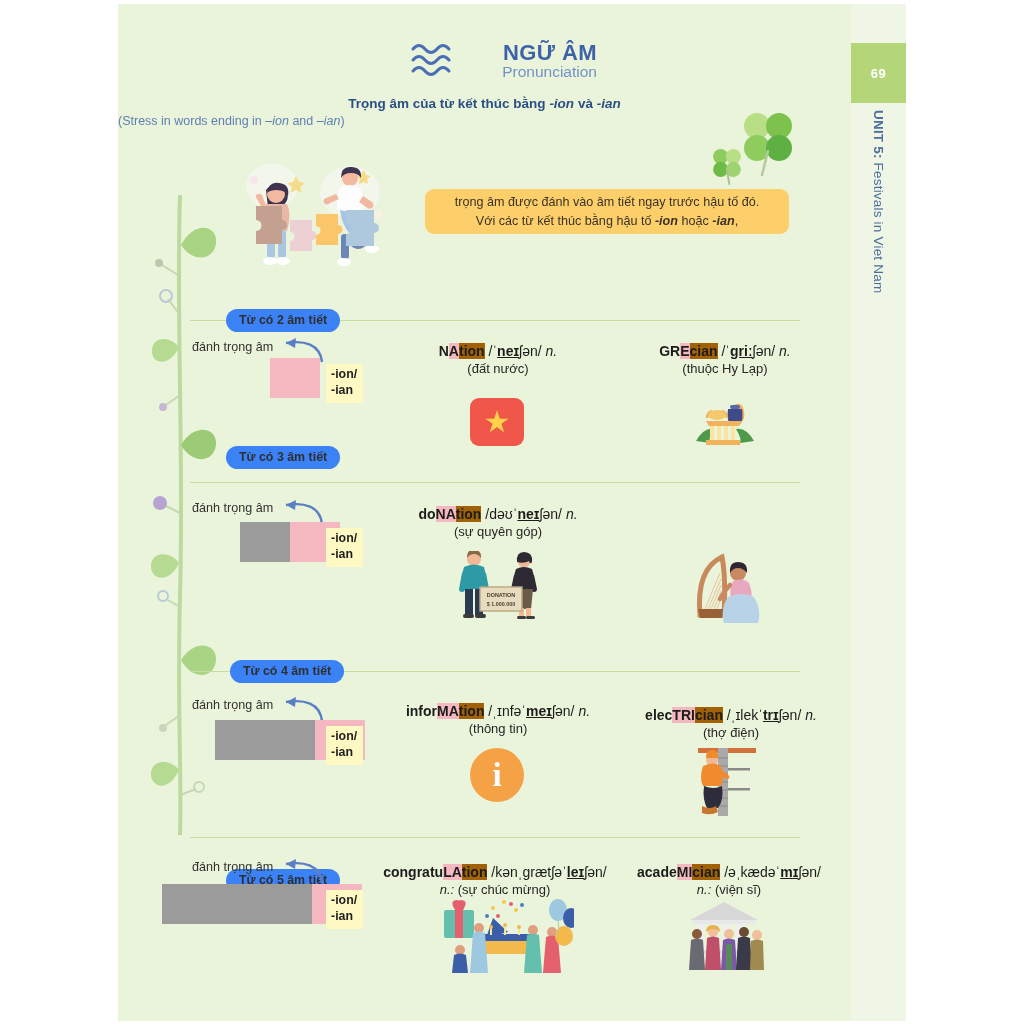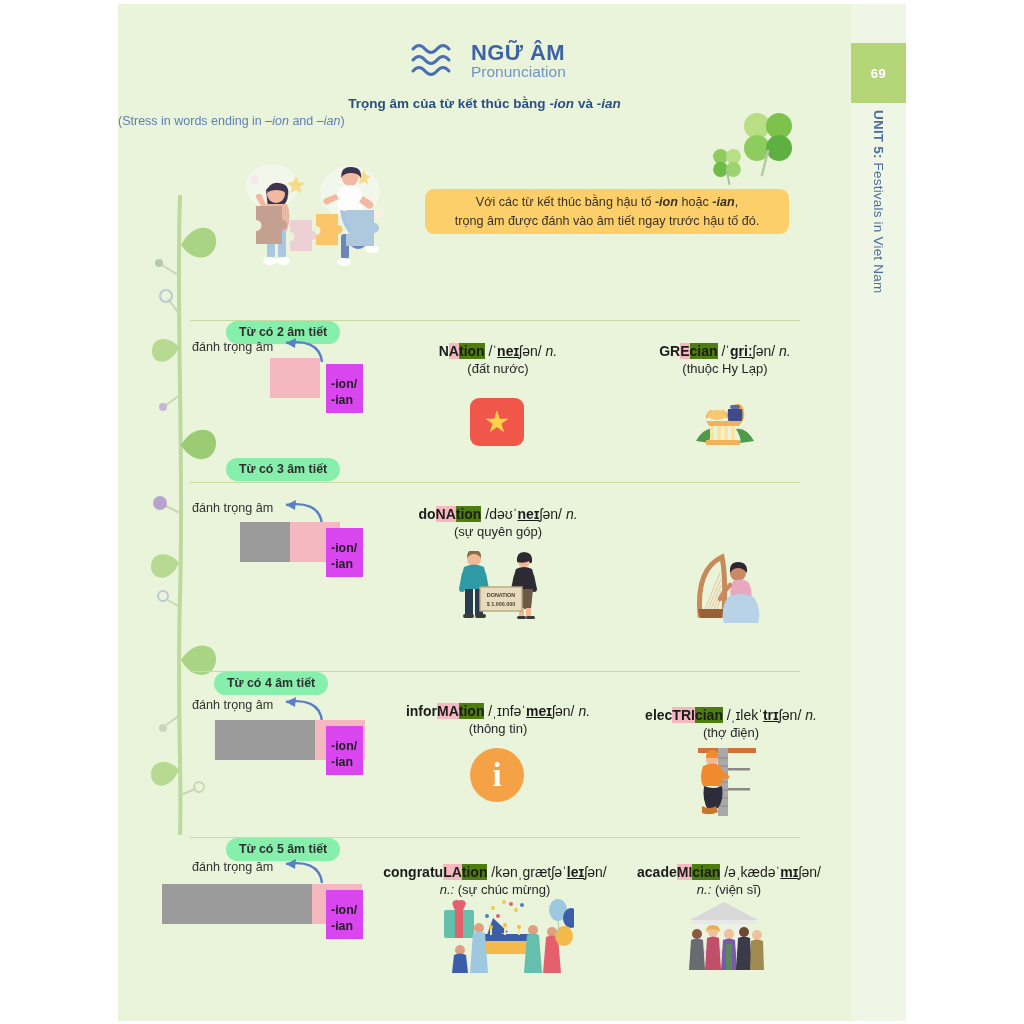--- a/index.html
+++ b/index.html
@@ -52,21 +52,21 @@
   .rail-text b { font-weight: bold; }
 
   
   .hdr {
     position: absolute; left: 410px; top: 40px;
     display: flex; align-items: center; gap: 13px;
   }
   .wave-icon { width: 48px; height: 42px; }
   .hdr-txt { line-height: 1.06; }
   .hdr-title {
-    font-size: 22px; font-weight: bold; color: #3e62a8; letter-spacing: .4px;
+    font-size: 22px; font-weight: bold; color: #3e62a8; letter-spacing: .4px; margin-left: 32px;
   }
   .hdr-sub { font-size: 15.5px; color: #7492c6; text-align: right; }
 
   .sub1 {
     position: absolute; left: 118px; top: 96px; width: 733px;
     text-align: center; font-size: 13.5px; font-weight: bold; color: #2b4f85;
   }
   .sub1 i { font-style: italic; }
   .sub2 {
     position: absolute; left: 118px; top: 114px; width: 733px;
@@ -84,51 +84,50 @@
     color: #3b3226; font-size: 12.6px; line-height: 1.45;
   }
   .callout b { font-weight: bold; font-style: italic; }
 
   
   .sec-line {
     position: absolute; height: 1px; background: #c7dba2;
   }
   .chip {
     position: absolute;
-    background: #86efac; border-radius: 13px;
+    background: #3b82f6; border-radius: 13px;
     padding: 4px 13px 5px;
     font-size: 12.4px; font-weight: bold; color: #2f2f2f;
     white-space: nowrap;
-    margin-top: 12px;
   }
   .stress-lbl {
     position: absolute;
     font-size: 12.6px; color: #32322f; white-space: nowrap;
   }
   .arrow { position: absolute; }
 
   .blocks { position: absolute; display: flex; align-items: flex-end; }
   .blk { width: 50px; height: 40px; background: #9b9b9b; }
   .blk.gray  { background: #9b9b9b; }
   .blk.pink  { background: #f6b8c0; }
   .ion-tag {
     position: absolute;
-    background: #d946ef; color: #1f1f1f;
+    background: #fef9c3; color: #1f1f1f;
     font-size: 12.4px; font-weight: bold; line-height: 1.28;
-    padding: 13px 6px 4px 5px; white-space: nowrap;
+    padding: 3px 6px 4px 5px; white-space: nowrap;
   }
 
   
   .word {
     position: absolute; text-align: center; white-space: nowrap;
   }
   .word .line1 { font-size: 14px; color: #1c1c1c; }
   .word .line1 .w { font-weight: bold; }
   .word .line1 .hi-p { background: #f6b8c0; }
-  .word .line1 .hi-y { background: #4d7c0f; }
+  .word .line1 .hi-y { background: #a16207; }
   .word .line1 .ipa { font-style: normal; font-weight: normal; }
   .word .line1 .ipa u { text-decoration: underline; font-weight: bold; }
   .word .line1 .pos { font-style: italic; }
   .word .line2 { font-size: 13px; color: #262626; margin-top: 2px; }
   .word.wide { white-space: normal; }
 
   
   .vine { position: absolute; left: 140px; top: 195px; }
 
   
@@ -233,24 +232,24 @@
     <path d="M112 58 q14 4 24 0 q4 16 -4 24 l-9 1 q-9-9 -11-25z" fill="#a8c4e4"></path>
     <path d="M120 82 q10 4 18 -2 q5 9 -2 15 q-7 5 -14 -2z" fill="#6e86b5"></path>
     <rect x="113" y="82" width="8" height="25" rx="3" fill="#6e86b5"></rect>
     <ellipse cx="116" cy="110" rx="7" ry="4" fill="#fff"></ellipse>
     <ellipse cx="144" cy="97" rx="7" ry="4" fill="#fff"></ellipse>
 
     <path d="M118 58 h28 v13 a5 5 0 0 1 0 10 v13 h-28 v-12 a5 5 0 0 0 0-11 z" fill="#aec8dd"></path>
   </svg>
 
   <div class="callout">
+    <div>trọng âm được đánh vào âm tiết ngay trước hậu tố đó.</div>
     <div>
       <span>Với các từ kết thúc bằng hậu tố </span><b>-ion</b><span> hoặc </span><b>-ian</b><span>,</span>
     </div>
-    <div>trọng âm được đánh vào âm tiết ngay trước hậu tố đó.</div>
   </div>
 
   <svg class="vine" width="80" height="640" viewBox="0 0 80 640">
     <path d="M40 0 C36 120 44 260 40 400 C37 520 42 580 40 640" stroke="#bcd9a0" stroke-width="4" fill="none"></path>
 
     <path d="M41 50 C52 28 74 28 76 44 C78 62 56 72 41 50 Z" fill="#a9d483"></path>
     <path d="M39 152 C28 140 12 142 12 156 C12 170 30 172 39 152 Z" fill="#b6da92"></path>
     <path d="M41 250 C54 228 76 232 76 248 C76 266 54 272 41 250 Z" fill="#9bcb74"></path>
     <path d="M39 368 C28 354 10 358 11 372 C12 386 30 388 39 368 Z" fill="#b6da92"></path>
     <path d="M41 465 C54 444 76 448 76 464 C76 482 54 488 41 465 Z" fill="#a9d483"></path>
@@ -389,21 +388,21 @@
     </g>
     <path d="M8 56 h26 l-2 9 h-22z" fill="#9a6137"></path>
     <circle cx="48" cy="20" r="8" fill="#c98a63"></circle>
     <path d="M40 20 q-1-11 8-11 q10 0 9 11 q-4-5 -9-5 q-5 0-8 5z" fill="#2e2733"></path>
     <path d="M43 28 q10-4 16 2 q4 10 2 16 h-20 q-2-10 2-18z" fill="#e8a9c0"></path>
     <path d="M38 44 q14-6 26 0 q8 14 4 26 h-34 q-4-14 4-26z" fill="#b8d3e8"></path>
     <path d="M40 32 q-6 6 -10 14" stroke="#c98a63" stroke-width="4.5" fill="none" stroke-linecap="round"></path>
   </svg>
 
   <div class="sec-line" style="left:190px; top:671px; width:610px;"></div>
-  <div class="chip" style="left:214px; top:660px;">Từ có 4 âm tiết</div>
+  <div class="chip" style="left:230px; top:660px;">Từ có 4 âm tiết</div>
   <div class="stress-lbl" style="left:192px; top:698px;">đánh trọng âm</div>
   <svg class="arrow" style="left:278px; top:693px;" width="48" height="30" viewBox="0 0 48 30">
     <path d="M44 28 C42 10 26 6 8 9" stroke="#5b7fc4" stroke-width="2.4" fill="none"></path>
     <path d="M8 9 l10 -5 l-1 10 z" fill="#5b7fc4"></path>
   </svg>
   <div class="blocks" style="left:215px; top:720px;">
     <div class="blk gray"></div>
     <div class="blk gray"></div>
     <div class="blk pink"></div>
   </div>
@@ -446,21 +445,21 @@
     <rect x="40" y="44" width="22" height="2.5" fill="#8a8a8a"></rect>
     <circle cx="24" cy="16" r="6" fill="#f0b894"></circle>
     <path d="M18 14 q0-8 6-8 q7 0 6 8 z" fill="#f08a2e"></path>
     <path d="M15 22 q10-5 18 0 q4 13 0 20 h-18 q-4-8 0-20z" fill="#f08a2e"></path>
     <path d="M31 26 q8 2 10 6 q1 3 -2 3 q-4-2 -9-3z" fill="#f08a2e"></path>
     <path d="M16 42 q10 4 18 0 q2 14 -4 22 l-10 2 q-6-10 -4-24z" fill="#2c2c3a"></path>
     <path d="M14 62 q8 4 14 0 l2 6 q-8 4 -16 1z" fill="#c8762e"></path>
   </svg>
 
   <div class="sec-line" style="left:190px; top:837px; width:610px;"></div>
-  <div class="chip" style="left:226px; top:826px;">Từ có 5 âm tiết</div>
+  <div class="chip" style="left:226px; top:869px;">Từ có 5 âm tiết</div>
   <div class="stress-lbl" style="left:192px; top:860px;">đánh trọng âm</div>
   <svg class="arrow" style="left:278px; top:855px;" width="48" height="30" viewBox="0 0 48 30">
     <path d="M44 28 C42 10 26 6 8 9" stroke="#5b7fc4" stroke-width="2.4" fill="none"></path>
     <path d="M8 9 l10 -5 l-1 10 z" fill="#5b7fc4"></path>
   </svg>
   <div class="blocks" style="left:162px; top:884px;">
     <div class="blk gray"></div>
     <div class="blk gray"></div>
     <div class="blk gray"></div>
     <div class="blk pink"></div>

